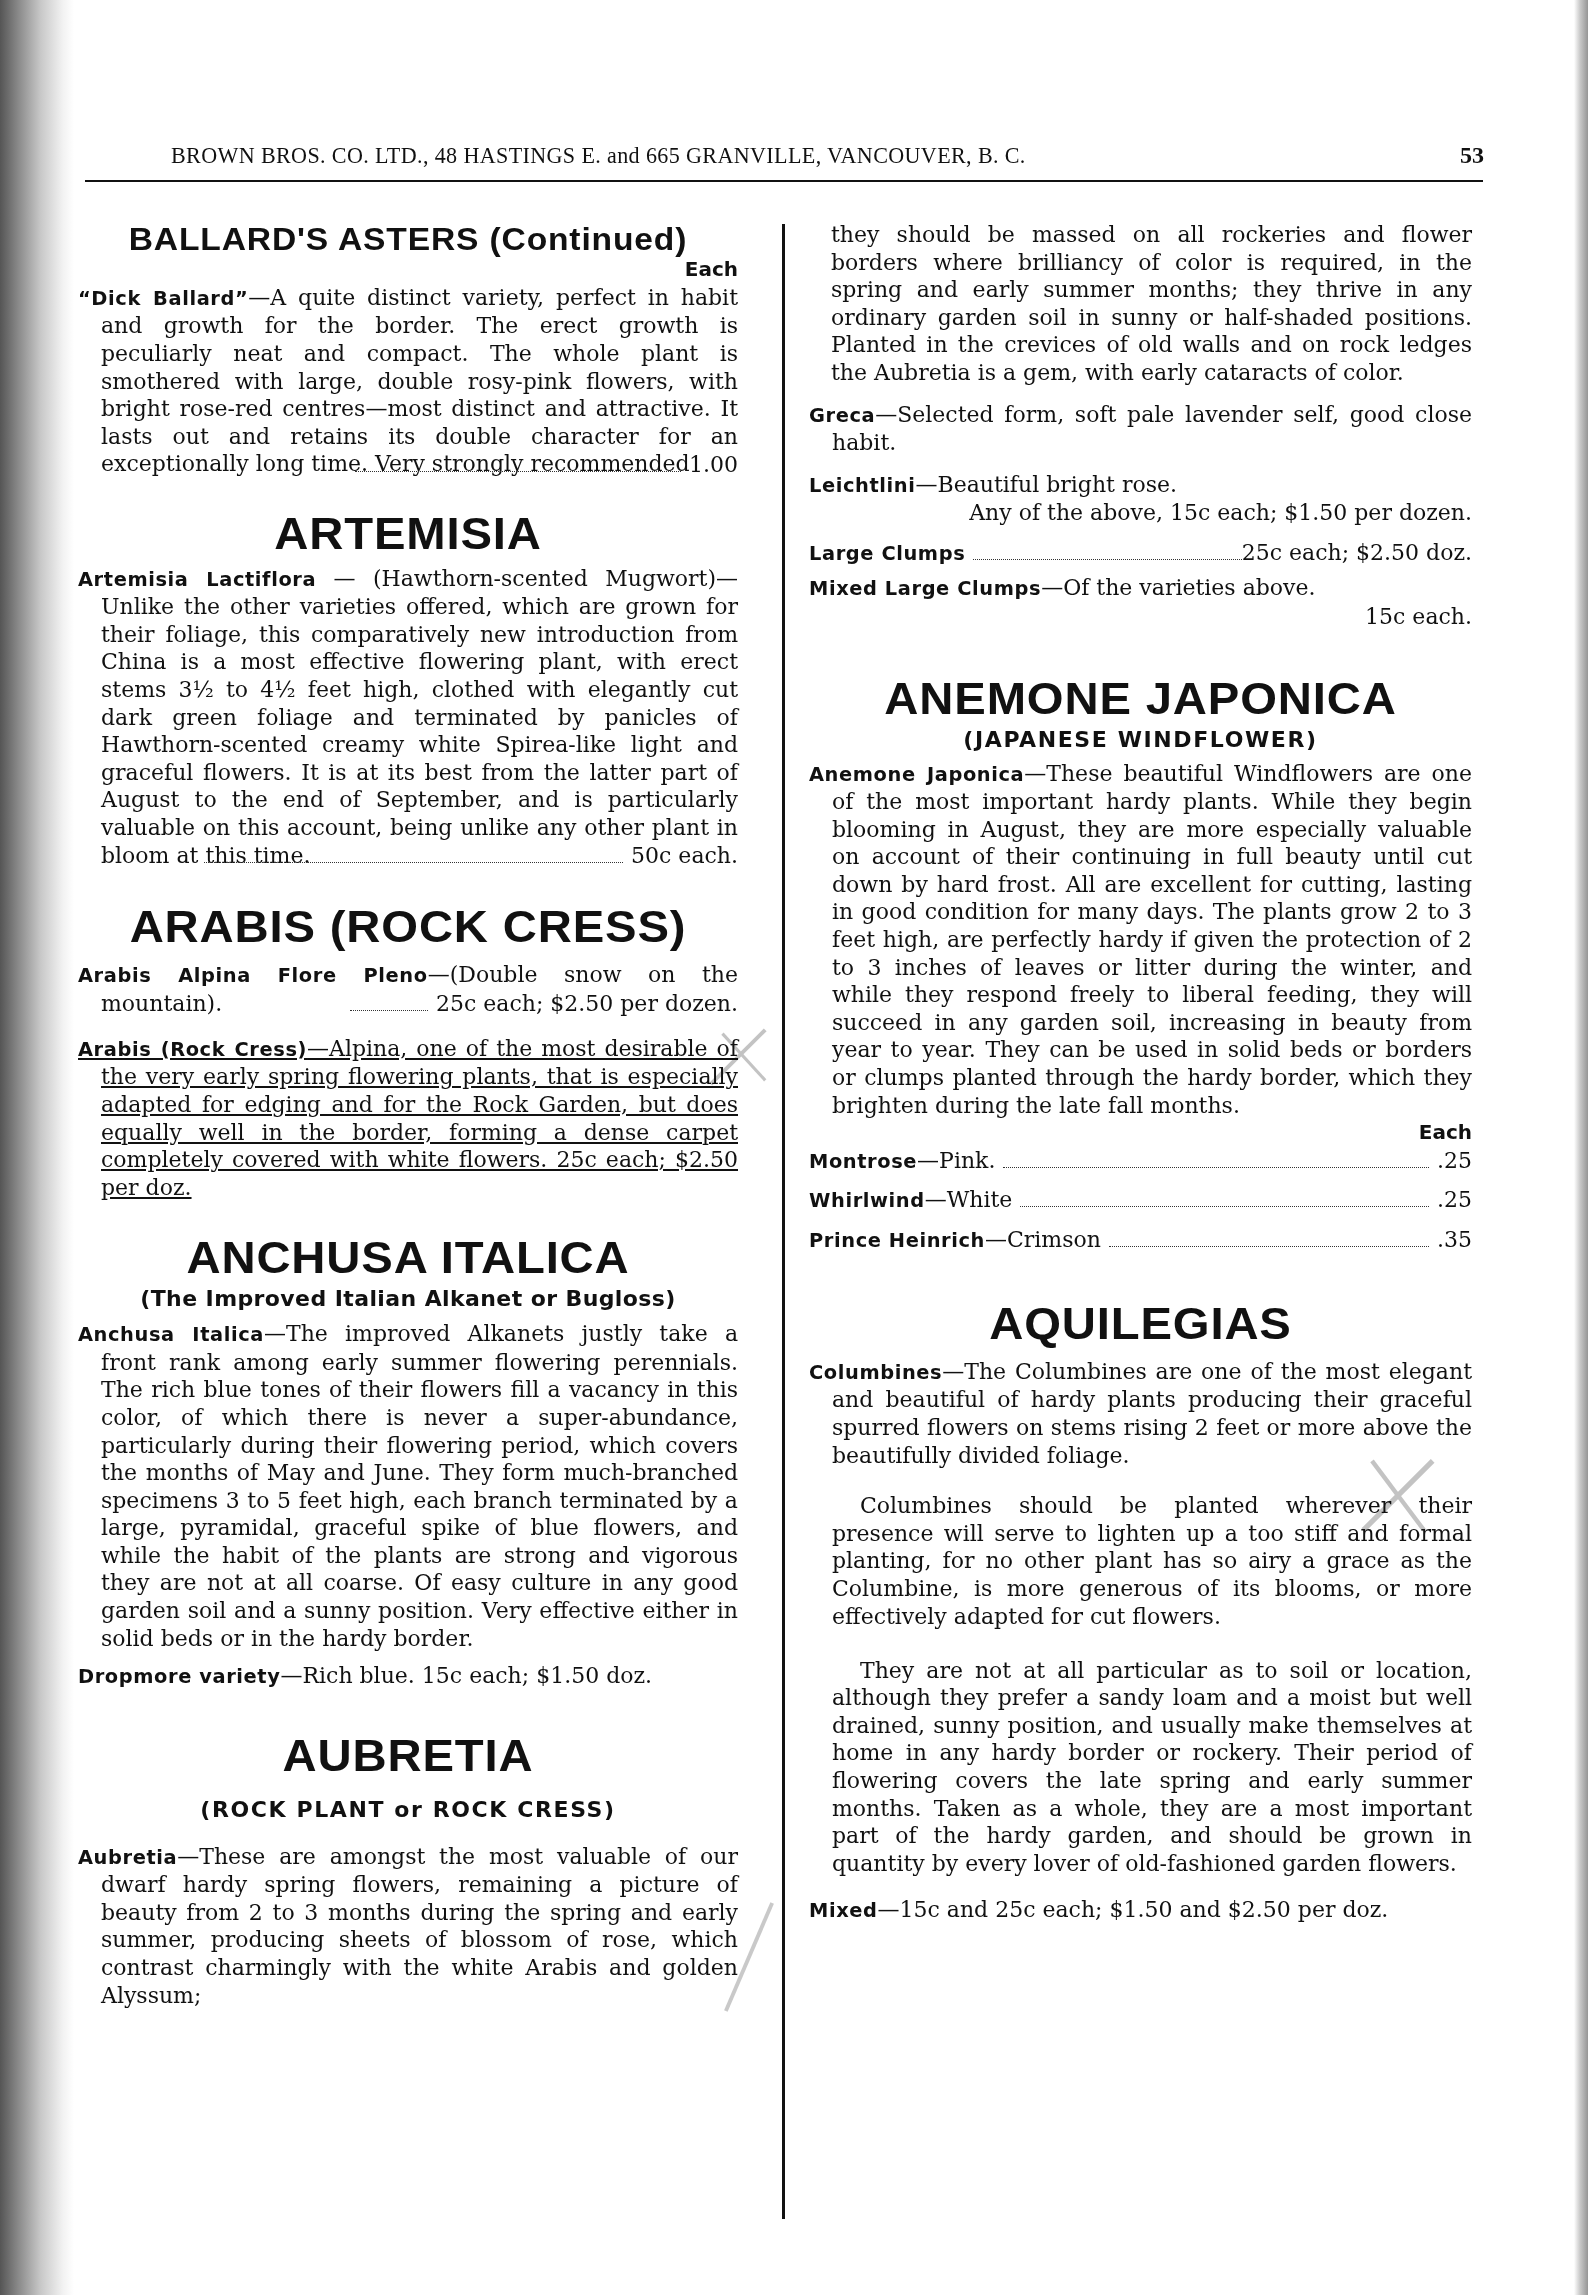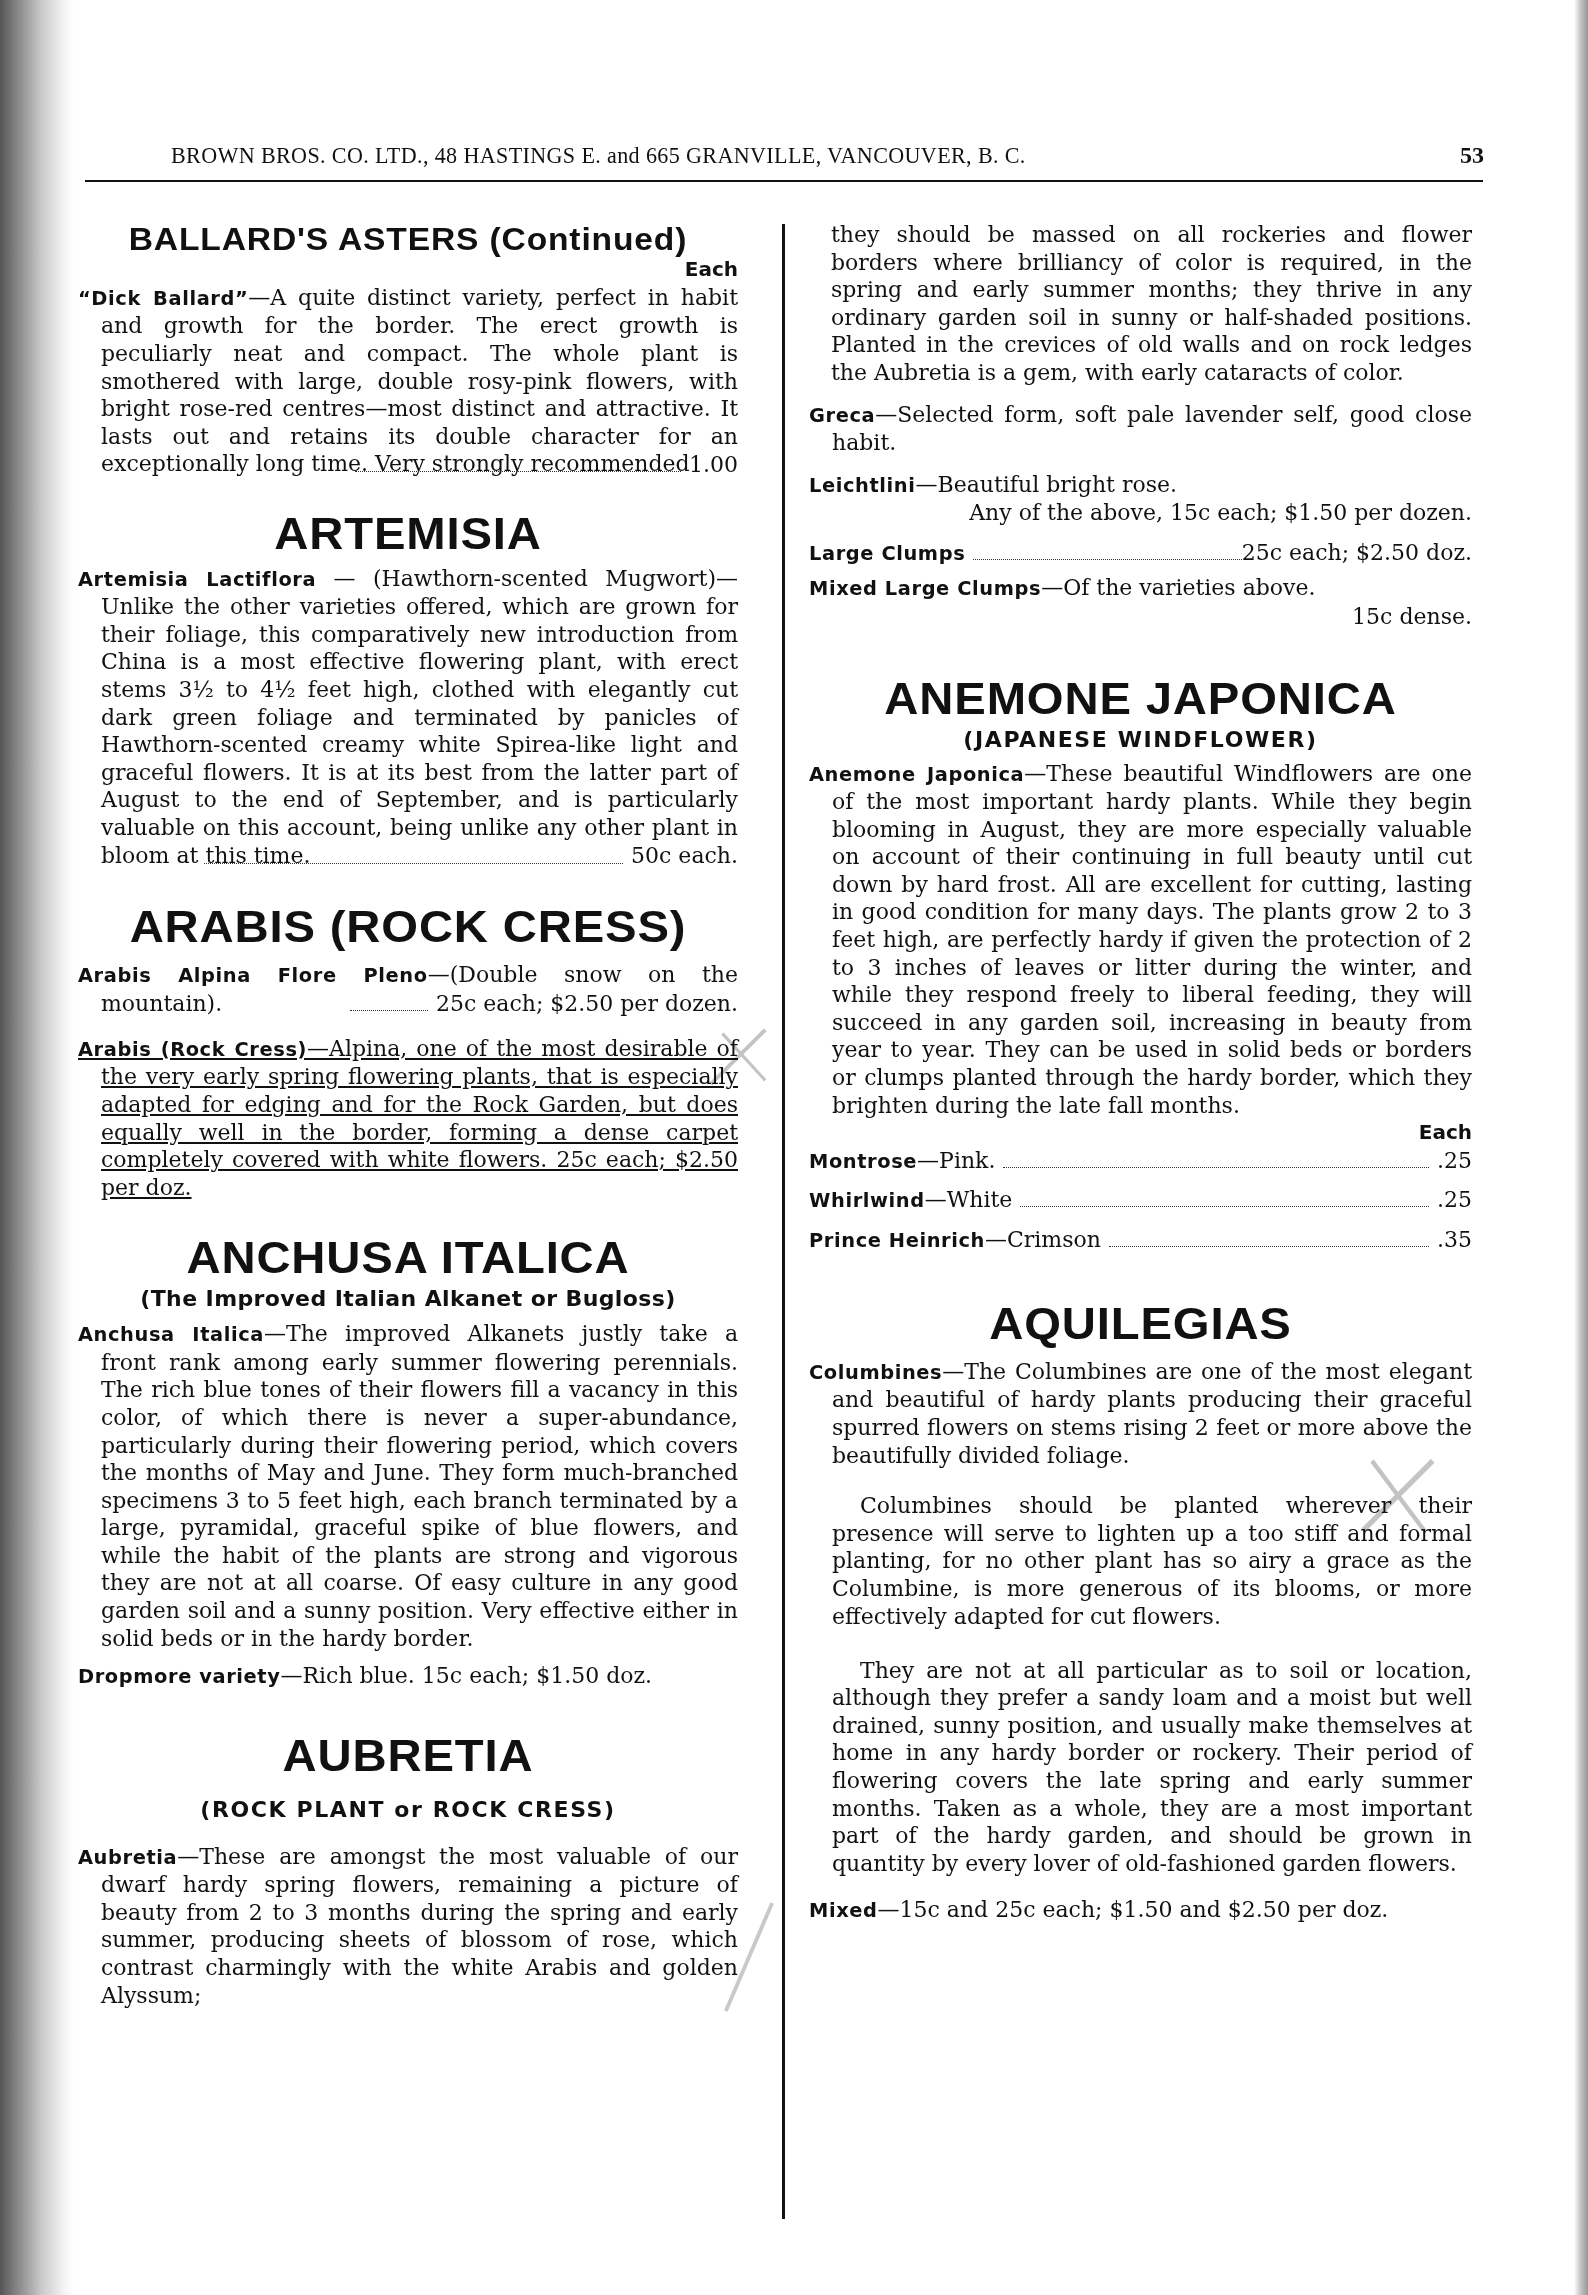--- a/index.html
+++ b/index.html
@@ -109,21 +109,21 @@
       <span class="leader" style="flex:0 0 326px;"></span>
       <span class="price">1.00</span>
     </div>
   </section>
 
   <section style="margin-top:31px;">
     <h2 class="section-title lg">ARTEMISIA</h2>
     <p class="entry" style="margin-top:7.8px;">
       <span class="entry-name">Artemisia Lactiflora</span><span> — (Hawthorn-scented Mugwort)—Unlike the other varieties offered, which are grown for their foliage, this comparatively new introduction from China is a most effective flowering plant, with erect stems 3½ to 4½ feet high, clothed with elegantly cut dark green foliage and terminated by panicles of Hawthorn-scented creamy white Spirea-like light and graceful flowers. It is at its best from the latter part of August to the end of September, and is particularly valuable on this account, being unlike any other plant in bloom at this time.</span>
     </p>
-    <div class="price-line" style="padding-left:23px; margin-top:-27px; justify-content:flex-end;align-items:flex-end;">
+    <div class="price-line" style="padding-left:23px; margin-top:-27px; justify-content:flex-end;">
       <span class="leader" style="flex:0 0 419px;"></span>
       <span class="price">50c each.</span>
     </div>
   </section>
 
   <section style="margin-top:33px;">
     <h2 class="section-title lg">ARABIS (ROCK CRESS)</h2>
     <p class="entry" style="margin-top:11px;">
       <span class="entry-name">Arabis Alpina Flore Pleno</span><span>—(Double snow on the mountain).</span>
     </p>
@@ -168,21 +168,21 @@
     </p>
     <div class="right-flush">Any of the above, 15c each; $1.50 per dozen.</div>
     <div class="price-line" style="margin-top:12.4px;">
       <span class="entry-name">Large Clumps</span>
       <span class="leader" style="margin-right:0;"></span>
       <span class="price">25c each; $2.50 doz.</span>
     </div>
     <p class="entry" style="margin-top:6.2px;">
       <span class="entry-name">Mixed Large Clumps</span><span>—Of the varieties above.</span>
     </p>
-    <div class="right-flush">15c dense.</div>
+    <div class="right-flush">15c each.</div>
   </section>
 
   <section style="margin-top:45px;">
     <h2 class="section-title lg">ANEMONE JAPONICA</h2>
     <div class="section-sub">(JAPANESE WINDFLOWER)</div>
     <p class="entry" style="margin-top:6.2px;">
       <span class="entry-name">Anemone Japonica</span><span>—These beautiful Windflowers are one of the most important hardy plants. While they begin blooming in August, they are more especially valuable on account of their continuing in full beauty until cut down by hard frost. All are excellent for cutting, lasting in good condition for many days. The plants grow 2 to 3 feet high, are perfectly hardy if given the protection of 2 to 3 inches of leaves or litter during the winter, and while they respond freely to liberal feeding, they will succeed in any garden soil, increasing in beauty from year to year. They can be used in solid beds or borders or clumps planted through the hardy border, which they brighten during the late fall months.</span>
     </p>
     <div class="each-label">Each</div>
     <div class="price-line">

